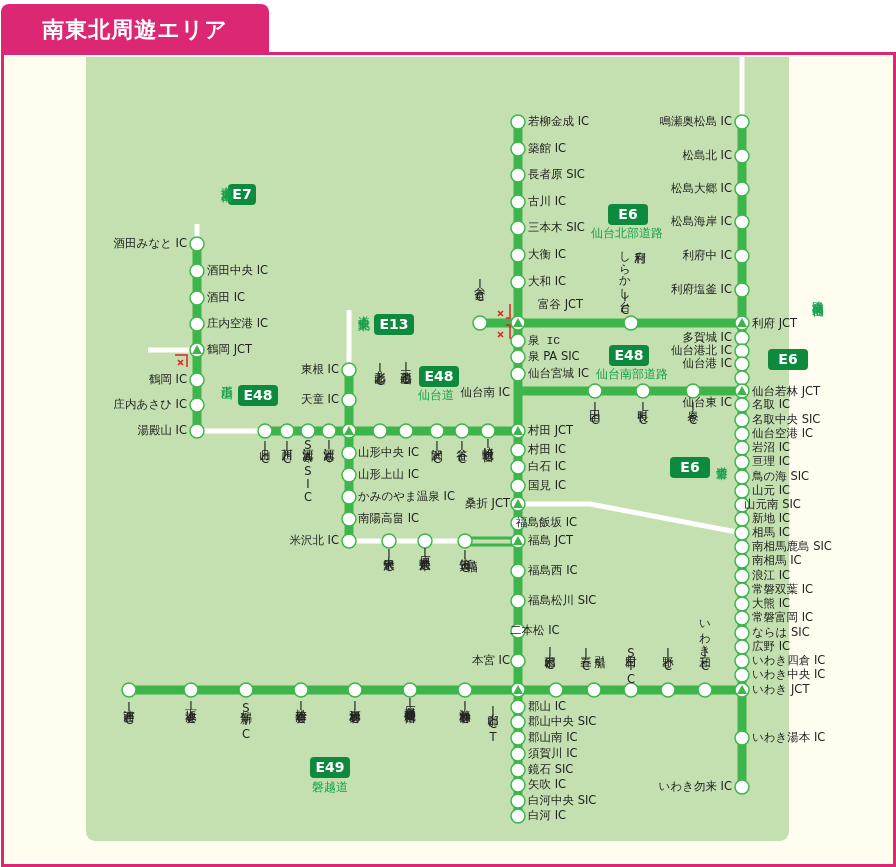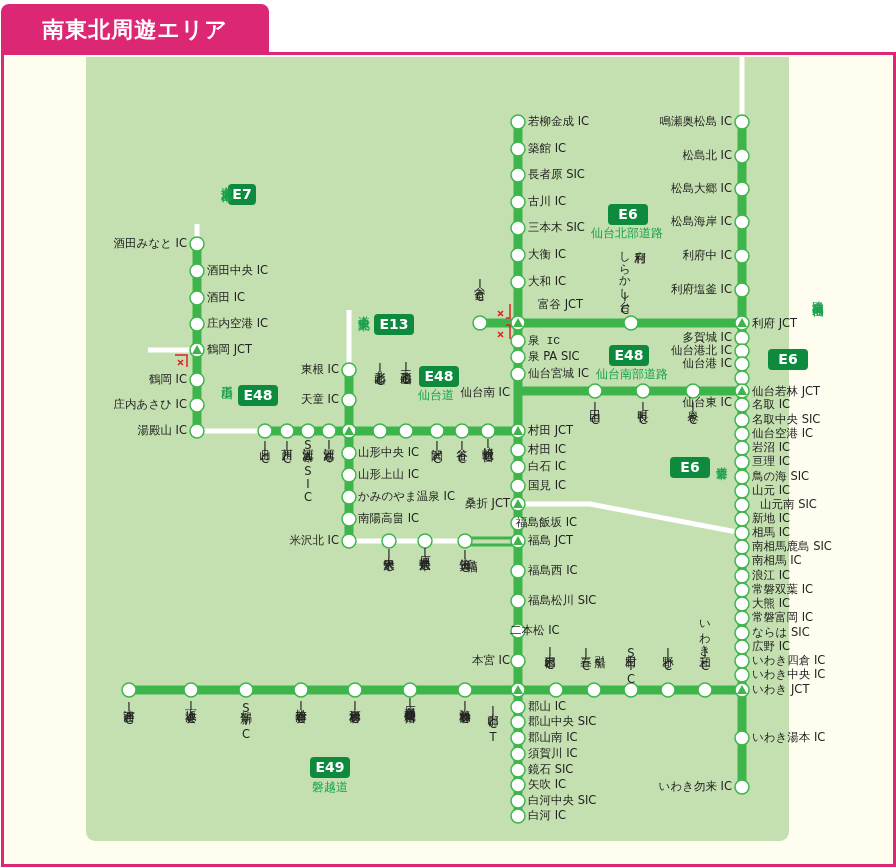--- a/index.html
+++ b/index.html
@@ -289,21 +289,21 @@
     <div class="vlbl c" style="left: 693px; top: 402px;">今泉IC</div>
     <div class="badge" style="left: 609px; top: 345px; width: 40px;">E48</div>
     <div class="rname" style="left: 596px; top: 368px;">仙台南部道路</div>
     <div class="lbl" style="left: 752px; top: 398px;">名取 IC</div>
     <div class="lbl" style="left: 752px; top: 413px;">名取中央 SIC</div>
     <div class="lbl" style="left: 752px; top: 427px;">仙台空港 IC</div>
     <div class="lbl" style="left: 752px; top: 441px;">岩沼 IC</div>
     <div class="lbl" style="left: 752px; top: 455px;">亘理 IC</div>
     <div class="lbl" style="left: 752px; top: 470px;">鳥の海 SIC</div>
     <div class="lbl" style="left: 752px; top: 484px;">山元 IC</div>
-    <div class="lbl" style="left: 760px; top: 498px;">山元南 SIC</div>
+    <div class="lbl" style="left: 744px; top: 498px;">山元南 SIC</div>
     <div class="lbl" style="left: 752px; top: 512px;">新地 IC</div>
     <div class="lbl" style="left: 752px; top: 526px;">相馬 IC</div>
     <div class="lbl" style="left: 752px; top: 540px;">南相馬鹿島 SIC</div>
     <div class="lbl" style="left: 752px; top: 554px;">南相馬 IC</div>
     <div class="lbl" style="left: 752px; top: 569px;">浪江 IC</div>
     <div class="lbl" style="left: 752px; top: 583px;">常磐双葉 IC</div>
     <div class="lbl" style="left: 752px; top: 597px;">大熊 IC</div>
     <div class="lbl" style="left: 752px; top: 611px;">常磐富岡 IC</div>
     <div class="lbl" style="left: 752px; top: 626px;">ならは SIC</div>
     <div class="lbl" style="left: 752px; top: 640px;">広野 IC</div>

